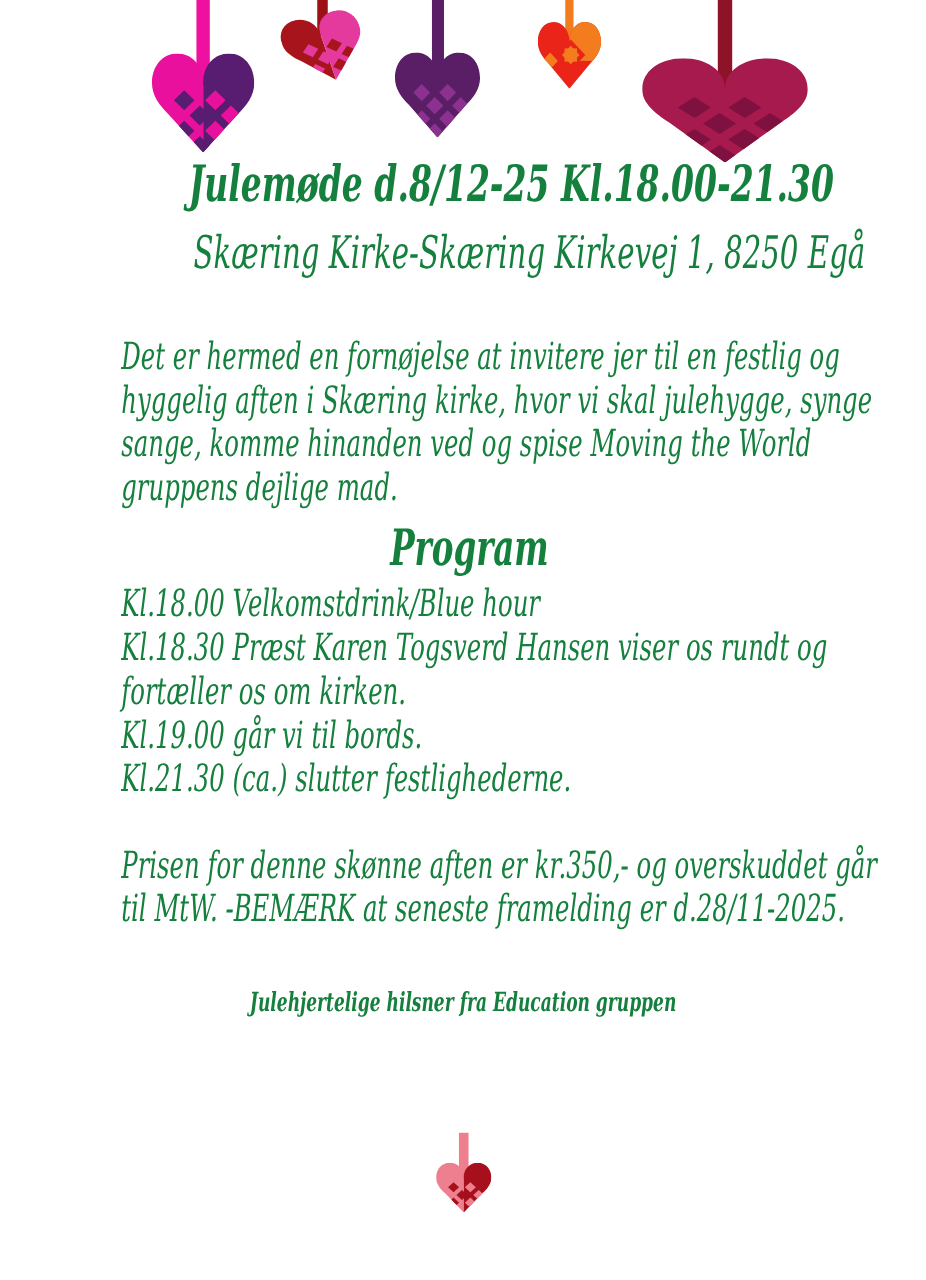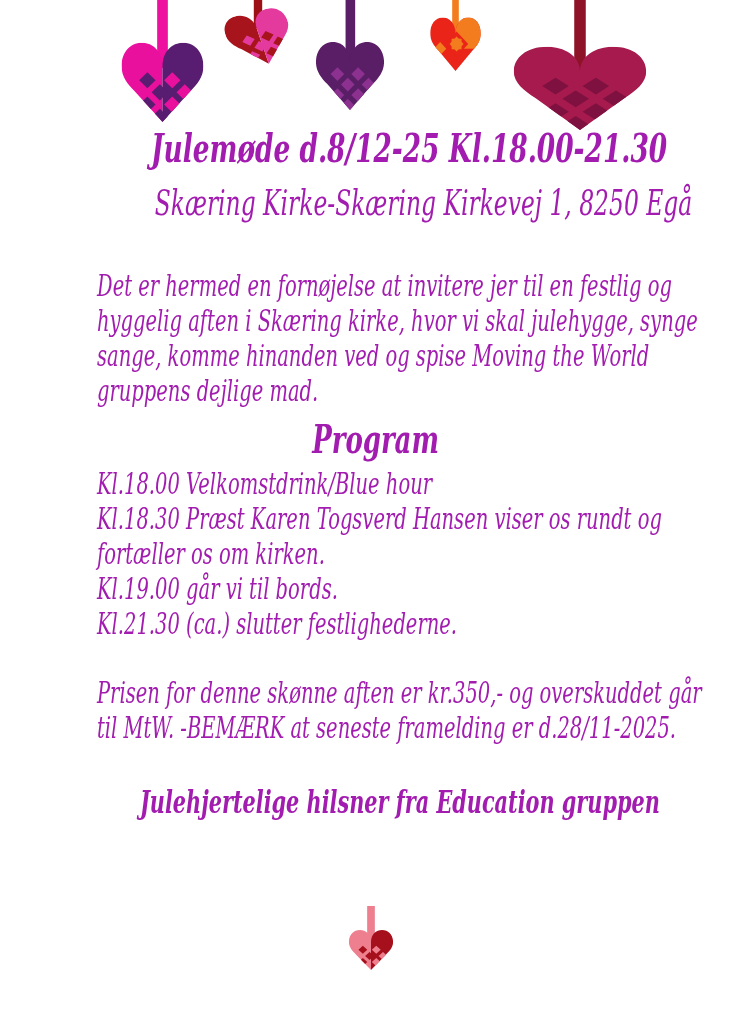--- a/index.html
+++ b/index.html
@@ -1,38 +1,38 @@
 <!DOCTYPE html>
 <html><head>
 <meta charset="utf-8">
 <style>
   html,body { margin:0; padding:0; background:#ffffff; }
   .page {
     position:relative; width:741px; height:1024px; background:#ffffff;
     overflow:hidden;
     font-family:"DejaVu Serif", serif; font-style:italic;
-    color:#a21caf;
+    color:#15803d;
   }
   .heart { position:absolute; display:block; }
   .abs { position:absolute; left:0; }
   .cwrap { position:absolute; width:741px; text-align:center; }
   .cspan { display:inline-block; transform:scaleX(0.65); transform-origin:50% 50%; white-space:nowrap; }
   .title-span { transform:scaleX(0.66); }
   .bold { font-weight:bold; }
   .title { top:127px; left:18px; font-size:40px; line-height:42px; }
   .subtitle { top:183px; left:10px; font-size:36px; line-height:40px; }
   .intro { top:268px; left:97px; }
   .ln {
     font-size:30px; line-height:35px; white-space:nowrap;
     transform:scaleX(0.65); transform-origin:0 50%;
   }
   .program-heading { top:418px; left:5px; font-size:40px; line-height:42px; }
   .program { top:466px; left:97px; }
   .price { top:675px; left:97px; }
-  .closing-heading { top:783px; left:0; font-size:32px; line-height:38px; }
+  .closing-heading { top:783px; left:0; font-size:21px; line-height:38px; }
   .names { top:824px; left:0; }
   .nameline { font-size:30px; line-height:36px; }
 </style>
 </head>
 <body>
 
 <div class="page">
 
   <svg class="heart" style="left:118px; top:0; width:89px; height:122px;" viewBox="0 0 100 140" preserveAspectRatio="none">
     <rect x="44" y="0" width="12" height="78" fill="#ee109e"></rect>

